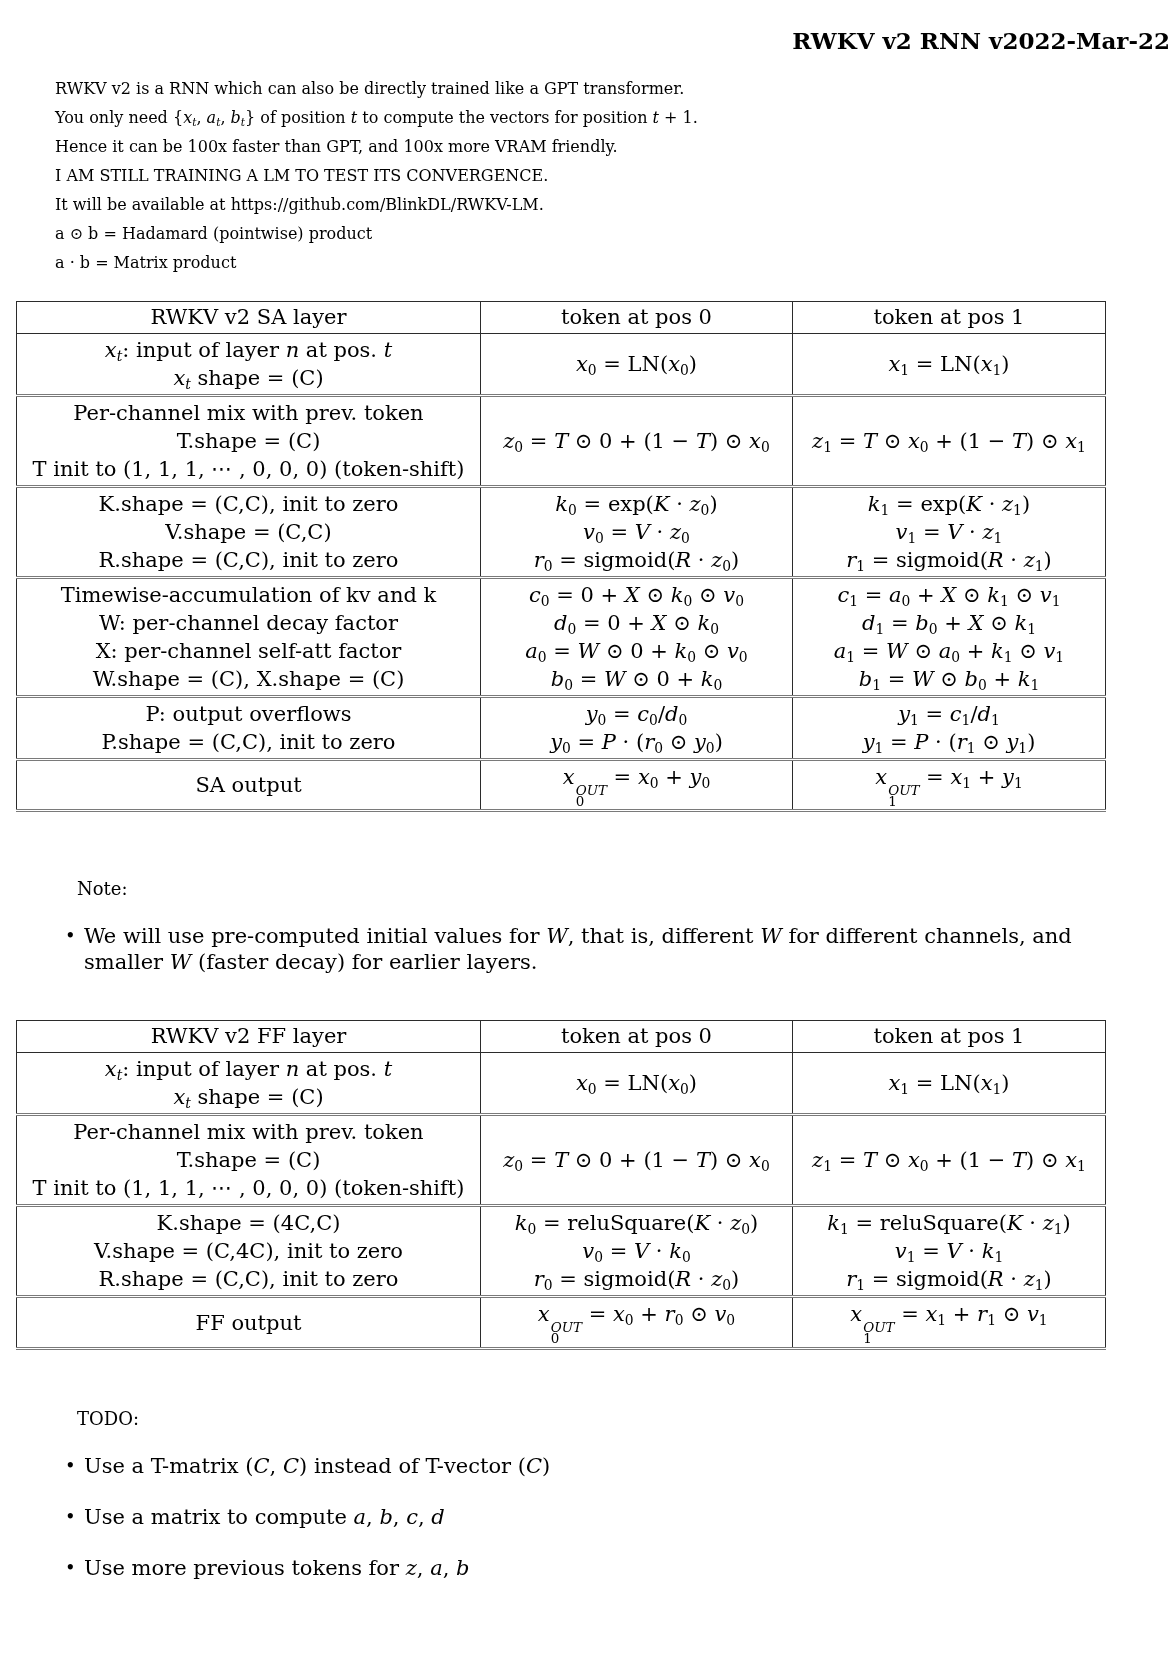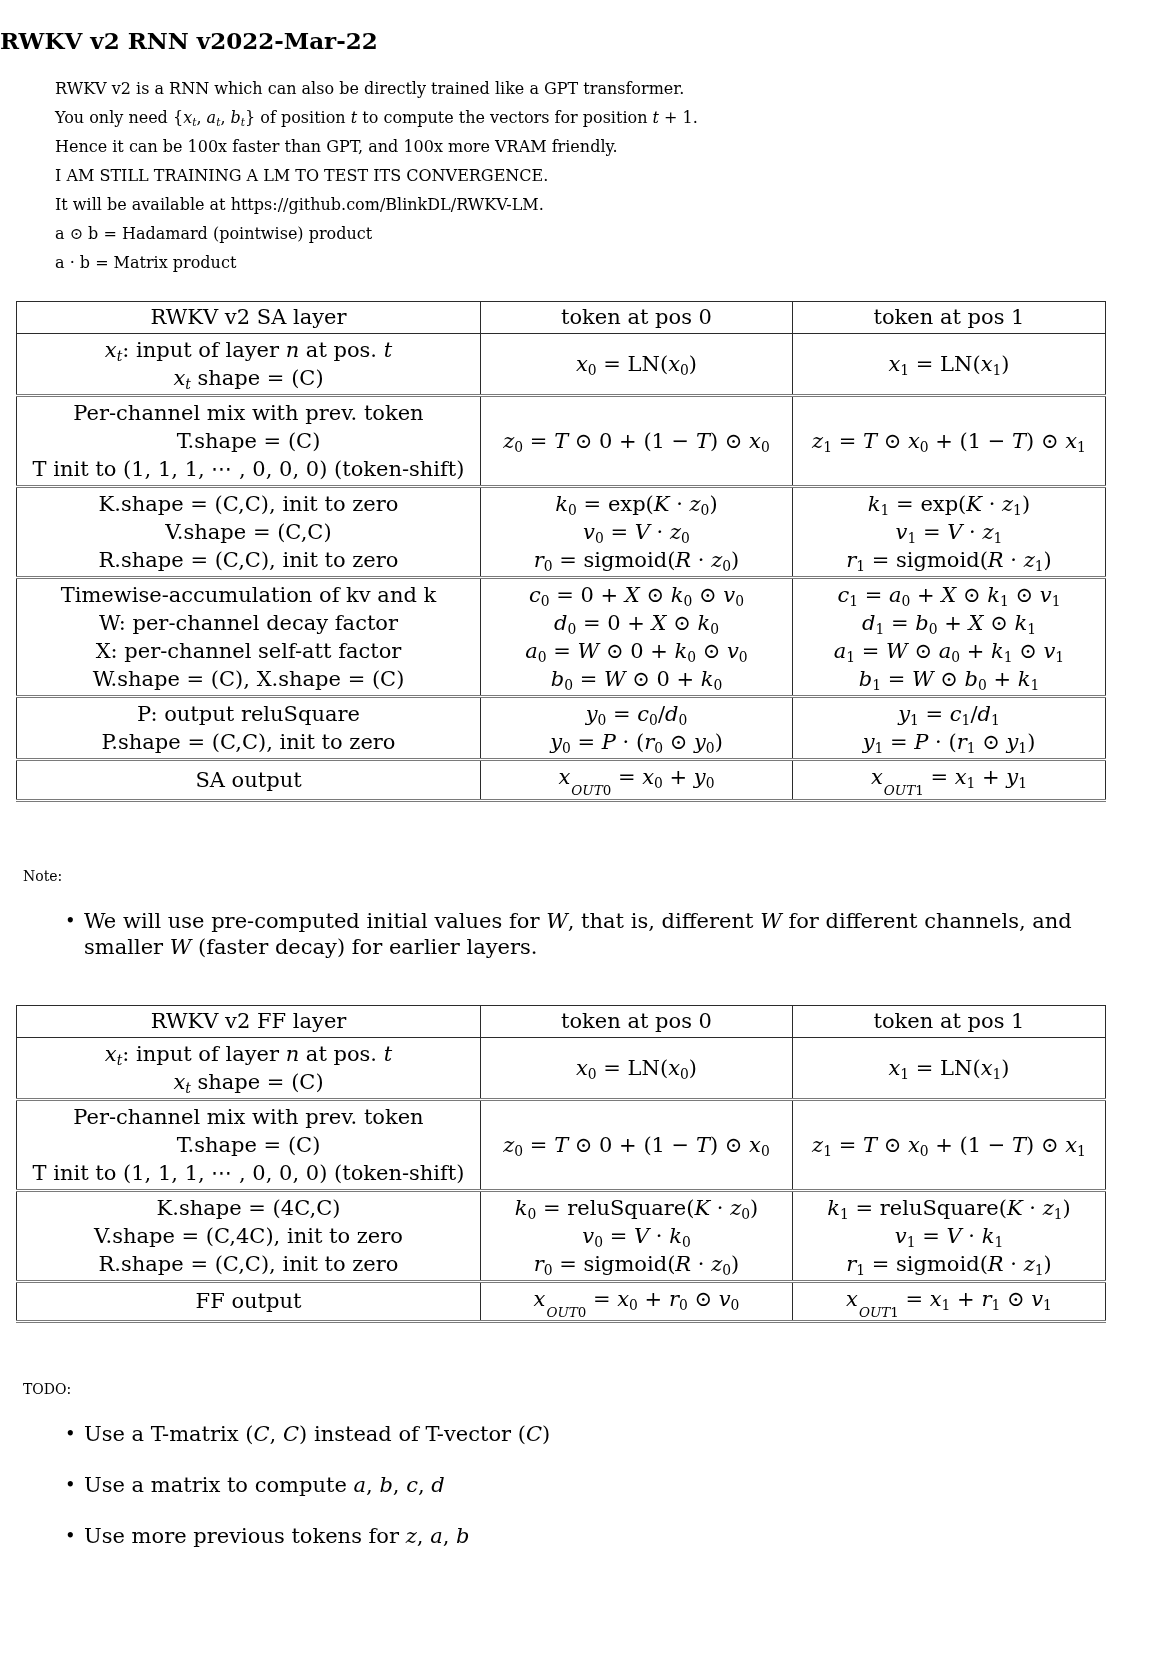--- a/index.html
+++ b/index.html
@@ -4,21 +4,21 @@
 <style>
   html,body{margin:0;padding:0;background:#ffffff;}
   .page{
     position:relative;
     width:1170px;height:1674px;
     background:#ffffff;color:#000;
     font-family:"DejaVu Serif","Liberation Serif","DejaVu Sans",serif;
     overflow:hidden;
   }
   .doc-title{
-    text-align:left;
+    text-align:right;
     font-weight:bold;
     font-size:23px;
     padding-top:27px;
   }
   .intro{
     margin:20px 40px 0 55px;
     font-size:16px;
   }
   .iline{line-height:29px;}
   table.eqtable{
@@ -37,22 +37,22 @@
     border-right:1px solid #2b2b2b;
     text-align:center;
     vertical-align:middle;
     padding:2px 6px;
     font-weight:normal;
   }
   .eqtable thead th{border-bottom:1px solid #2b2b2b;line-height:27px;}
   .eqtable tbody tr + tr td{border-top:3px double #7a7a7a;}
   .cline{line-height:28px;}
   .sechead{
-    margin:66px 0 0 23px;
-    font-size:14px;
+    margin:66px 0 0 77px;
+    font-size:18px;
   }
   ul.blist{
     margin:24px 40px 0 63px;
     padding:0;
     font-size:21px;
   }
   ul.blist li{
     list-style:none;
     position:relative;
     padding-left:21px;
@@ -65,21 +65,21 @@
     left:2px;
     font-size:18px;
   }
   ul.blist.todo li{margin-bottom:25px;}
   
   .math{font-style:normal;}
   .math .mit{font-style:italic;}
   .math sub{font-size:0.66em;line-height:0;vertical-align:-0.28em;}
   .sstack{
     display:inline-flex;
-    flex-direction:row;
+    flex-direction:column;
     align-items:flex-start;
     vertical-align:-0.52em;
     margin-left:1px;
   }
   .ssup,.ssub{font-size:0.64em;line-height:0.8em;}
 </style>
 </head>
 <body>
 
 <div class="page">
@@ -173,21 +173,21 @@
           <td>
             <div class="cline"><span class="math"><span class="mit">c</span><sub><span>1</span></sub><span> = </span><span class="mit">a</span><sub><span>0</span></sub><span> + </span><span class="mit">X</span><span> ⊙ </span><span class="mit">k</span><sub><span>1</span></sub><span> ⊙ </span><span class="mit">v</span><sub><span>1</span></sub></span></div>
             <div class="cline"><span class="math"><span class="mit">d</span><sub><span>1</span></sub><span> = </span><span class="mit">b</span><sub><span>0</span></sub><span> + </span><span class="mit">X</span><span> ⊙ </span><span class="mit">k</span><sub><span>1</span></sub></span></div>
             <div class="cline"><span class="math"><span class="mit">a</span><sub><span>1</span></sub><span> = </span><span class="mit">W</span><span> ⊙ </span><span class="mit">a</span><sub><span>0</span></sub><span> + </span><span class="mit">k</span><sub><span>1</span></sub><span> ⊙ </span><span class="mit">v</span><sub><span>1</span></sub></span></div>
             <div class="cline"><span class="math"><span class="mit">b</span><sub><span>1</span></sub><span> = </span><span class="mit">W</span><span> ⊙ </span><span class="mit">b</span><sub><span>0</span></sub><span> + </span><span class="mit">k</span><sub><span>1</span></sub></span></div>
           </td>
         </tr>
 
         <tr>
           <td>
-            <div class="cline">P: output reluSquare</div>
+            <div class="cline">P: output overflows</div>
             <div class="cline">P.shape = (C,C), init to zero</div>
           </td>
           <td>
             <div class="cline"><span class="math"><span class="mit">y</span><sub><span>0</span></sub><span> = </span><span class="mit">c</span><sub><span>0</span></sub><span>/</span><span class="mit">d</span><sub><span>0</span></sub></span></div>
             <div class="cline"><span class="math"><span class="mit">y</span><sub><span>0</span></sub><span> = </span><span class="mit">P</span><span> · (</span><span class="mit">r</span><sub><span>0</span></sub><span> ⊙ </span><span class="mit">y</span><sub><span>0</span></sub><span>)</span></span></div>
           </td>
           <td>
             <div class="cline"><span class="math"><span class="mit">y</span><sub><span>1</span></sub><span> = </span><span class="mit">c</span><sub><span>1</span></sub><span>/</span><span class="mit">d</span><sub><span>1</span></sub></span></div>
             <div class="cline"><span class="math"><span class="mit">y</span><sub><span>1</span></sub><span> = </span><span class="mit">P</span><span> · (</span><span class="mit">r</span><sub><span>1</span></sub><span> ⊙ </span><span class="mit">y</span><sub><span>1</span></sub><span>)</span></span></div>
           </td>

